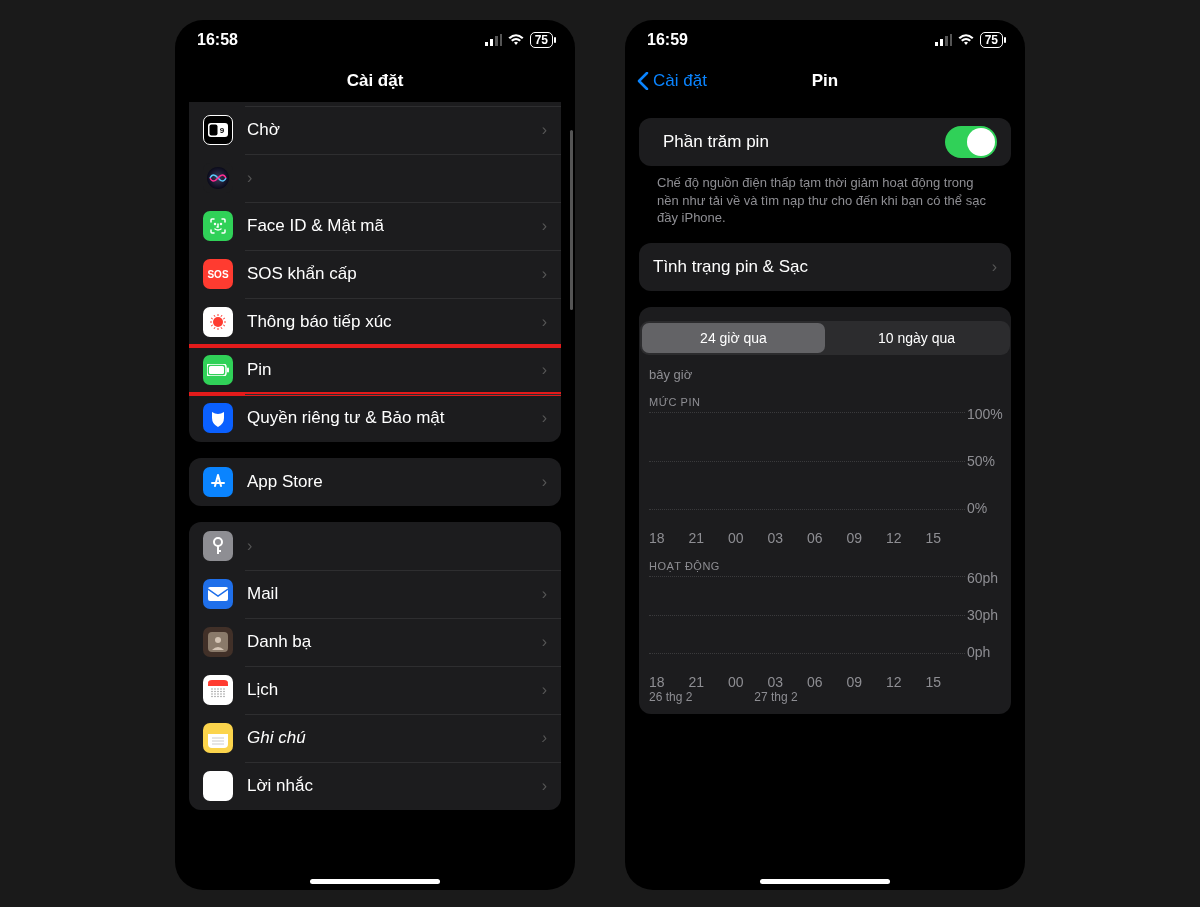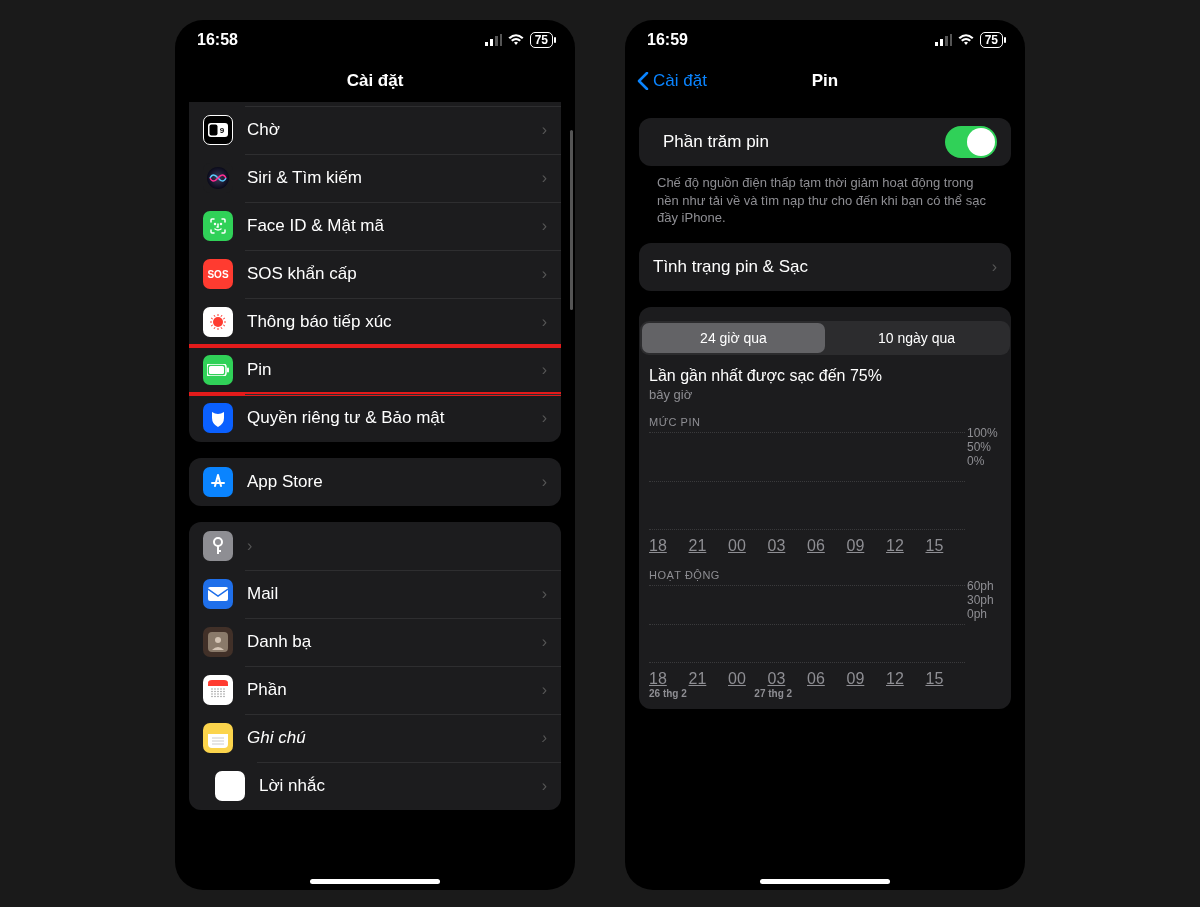--- a/index.html
+++ b/index.html
@@ -169,22 +169,22 @@
   .gridlines { position: absolute; inset: 0; right: 36px; }
   .gridlines div {
     position: absolute; left: 0; right: 0;
     border-top: 1px dotted #3a3a3c;
   }
   .ylabels {
     position: absolute; right: 0; top: -6px; bottom: -6px;
     width: 34px;
     display: flex;
     flex-direction: column;
-    justify-content: flex-start;
-    font-size: 12px;
+    justify-content: space-between;
+    font-size: 14px;
     color: #8e8e93;
     text-align: left;
   }
   .bars {
     position: absolute;
     inset: 0 36px 0 0;
     display: flex;
     align-items: flex-end;
     gap: 1px;
   }
@@ -194,33 +194,31 @@
     bottom: 0; left: 0; right: 0;
     border-radius: 1px;
   }
   .bar-fill.green { background: #30d158; }
   .bar-fill.red { background: #ff453a; }
   .bar-fill.dkgreen { background: #196b2f; }
   .bar-fill.cyan { background: #5ac8fa; }
   .bar-fill.dkcyan { background: #0a5a7a; }
   .xaxis {
     display: flex;
-    font-size: 16px;
+    font-size: 14px;
     color: #8e8e93;
     margin-right: 36px;
-    margin-top: 7px;
-    text-decoration: underline;
+    margin-top: 20px;
   }
   .xaxis span { flex: 1; text-align: left; }
   .xaxis-sub {
     display: flex;
-    font-size: 10px;
+    font-size: 12px;
     color: #8e8e93;
     margin-right: 36px;
-    font-weight: bold;
   }
   .xaxis-sub span { flex: 1; }
   .home-indicator {
     position: absolute;
     bottom: 6px; left: 50%;
     transform: translateX(-50%);
     width: 130px; height: 5px;
     background: #fff;
     border-radius: 3px;
   }
@@ -282,21 +280,20 @@
                 <radialGradient id="sg">
                   <stop offset="0" stop-color="#3a3a5a"></stop>
                   <stop offset="1" stop-color="#0a0a1a"></stop>
                 </radialGradient>
               </defs>
               <circle cx="12" cy="12" r="11" fill="url(#sg)"></circle>
               <path d="M4 12 Q7 6 12 12 T20 12" stroke="#5ac8fa" stroke-width="1.5" fill="none"></path>
               <path d="M4 12 Q7 18 12 12 T20 12" stroke="#ff2d92" stroke-width="1.5" fill="none"></path>
             </svg>
           </div>
-          <span class="row-label">Siri &amp; Tìm kiếm</span>
           <span class="chev">›</span>
         </div>
         <div class="row" style="position: relative;">
           <div class="app-icon" style="background: rgb(48, 209, 88);">
             <svg width="18" height="18" viewBox="0 0 18 18" fill="none" stroke="#fff" stroke-width="1.5" stroke-linecap="round">
               <path d="M2 5V3a1 1 0 011-1h2M13 2h2a1 1 0 011 1v2M16 13v2a1 1 0 01-1 1h-2M5 16H3a1 1 0 01-1-1v-2"></path>
               <circle cx="6" cy="7" r="0.5" fill="#fff"></circle>
               <circle cx="12" cy="7" r="0.5" fill="#fff"></circle>
               <path d="M9 7v3h-1M6 12q3 2 6 0"></path>
             </svg>
@@ -422,37 +419,37 @@
                 <circle cx="13" cy="14" r="0.7"></circle>
                 <circle cx="16" cy="14" r="0.7"></circle>
                 <circle cx="4" cy="16.5" r="0.7"></circle>
                 <circle cx="7" cy="16.5" r="0.7"></circle>
                 <circle cx="10" cy="16.5" r="0.7"></circle>
                 <circle cx="13" cy="16.5" r="0.7"></circle>
                 <circle cx="16" cy="16.5" r="0.7"></circle>
               </g>
             </svg>
           </div>
-          <span class="row-label">Phần</span>
+          <span class="row-label">Lịch</span>
           <span class="chev">›</span>
         </div>
         <div class="row" style="position: relative; font-style: italic;">
           <div class="app-icon" style="background: rgb(251, 212, 76);">
             <svg width="20" height="20" viewBox="0 0 20 20">
               <rect width="20" height="20" rx="4" fill="#fff"></rect>
               <rect width="20" height="6" fill="#fbd44c"></rect>
               <line x1="4" y1="10" x2="16" y2="10" stroke="#ccc"></line>
               <line x1="4" y1="13" x2="16" y2="13" stroke="#ccc"></line>
               <line x1="4" y1="16" x2="16" y2="16" stroke="#ccc"></line>
             </svg>
           </div>
           <span class="row-label">Ghi chú</span>
           <span class="chev">›</span>
         </div>
-        <div class="row" style="position: relative; margin-left: 12px;">
+        <div class="row" style="position: relative;">
           <div class="app-icon" style="background: rgb(255, 255, 255);"></div>
           <span class="row-label">Lời nhắc</span>
           <span class="chev">›</span>
         </div>
       </div>
     </div>
   <div class="home-indicator"></div>
 </div>
 
 <div class="phone">
@@ -503,21 +500,20 @@
         <span class="chev">›</span>
       </div>
     </div>
 
     <div class="group">
       <div class="seg-control">
         <div class="seg active">24 giờ qua</div>
         <div class="seg">10 ngày qua</div>
       </div>
       <div class="chart-block">
-        <div class="sub-heading">Lần gần nhất được sạc đến 75%</div>
         <div class="sub-small">bây giờ</div>
 
         <div class="chart-label">MỨC PIN</div>
         <div class="chart-canvas">
           <div class="gridlines">
               <div style="top:0"></div>
               <div style="top:50%"></div>
               <div style="bottom:0"></div>
             </div>
           <div class="ylabels" id="level-ylabels">

